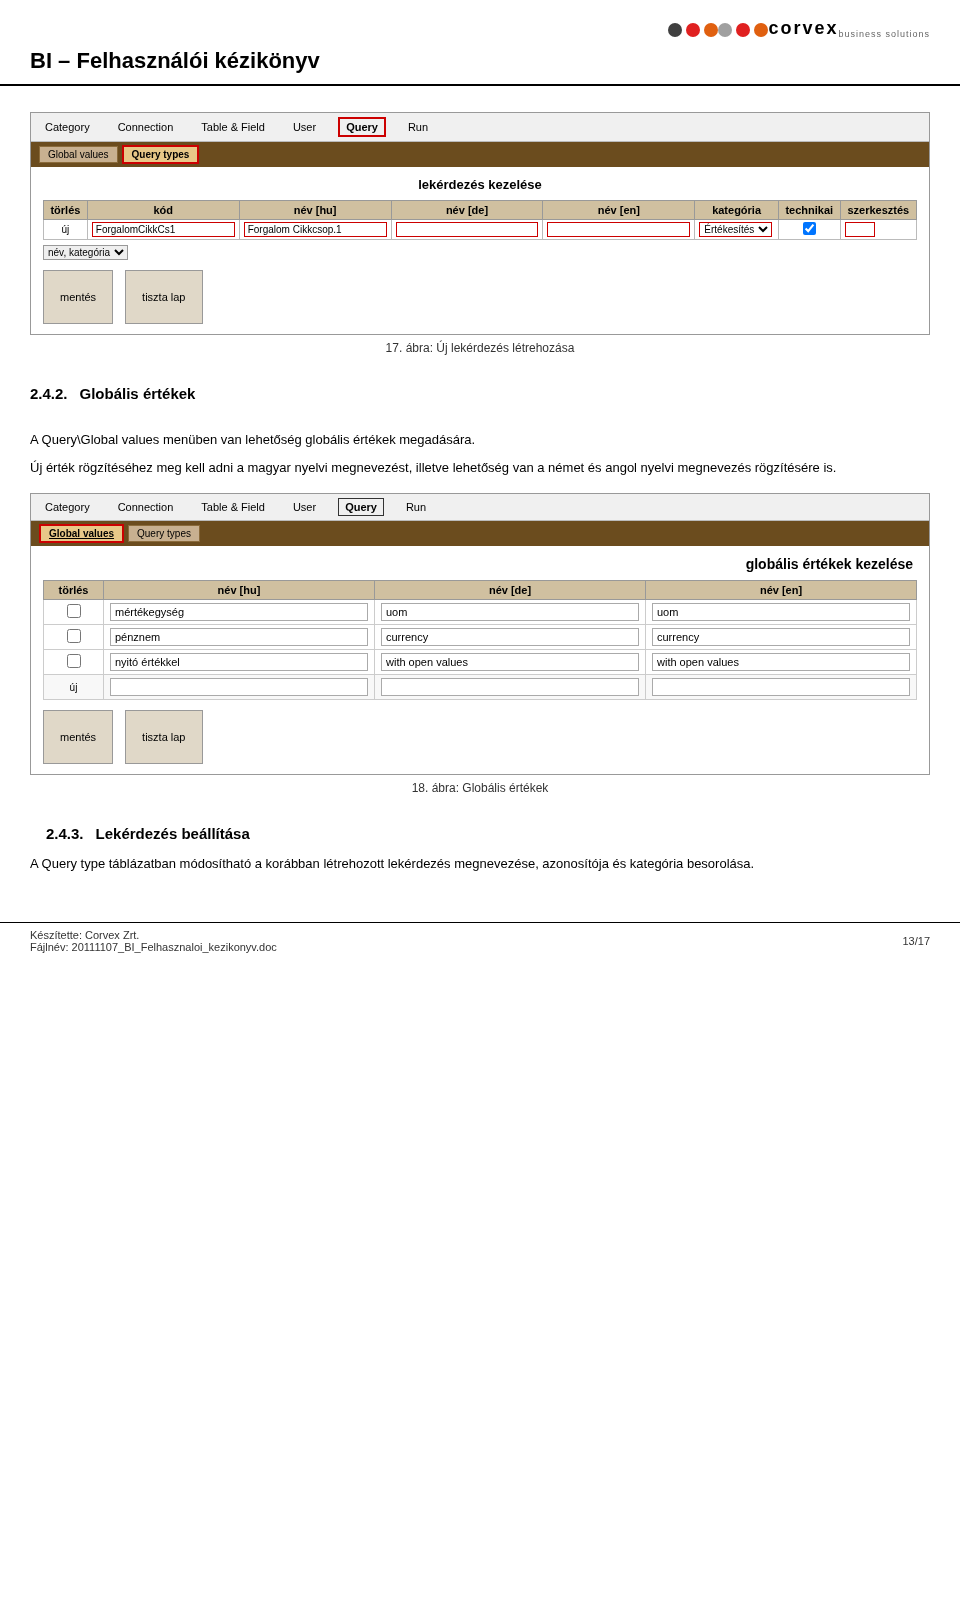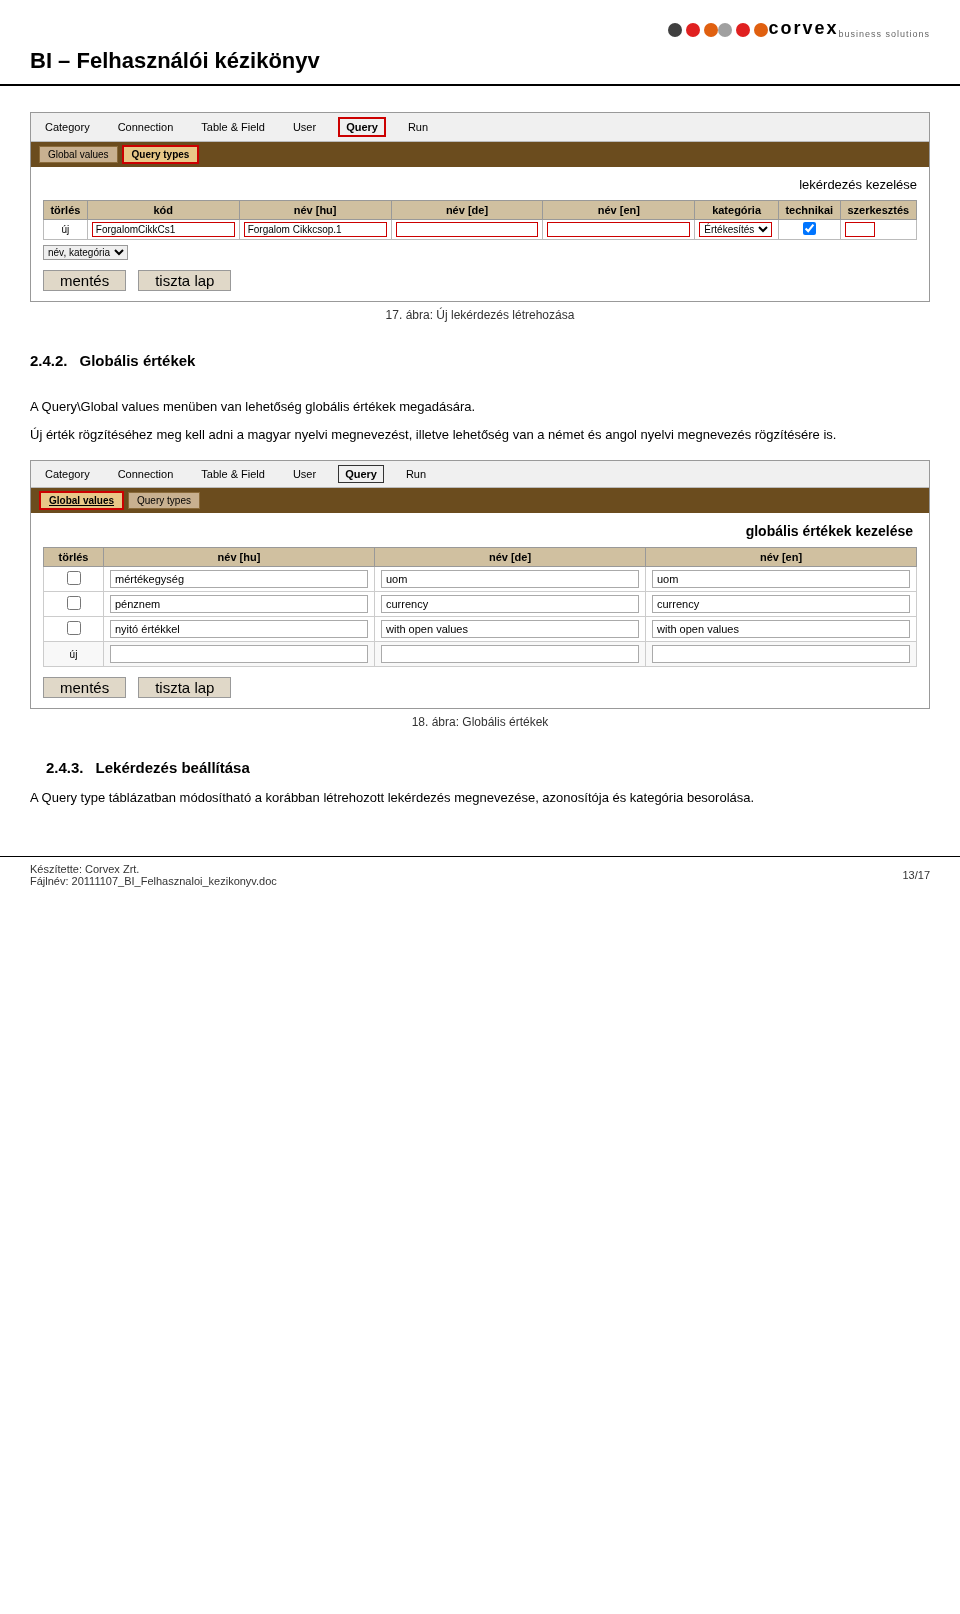--- a/index.html
+++ b/index.html
@@ -86,22 +86,22 @@
       border: 2px solid #cc0000;
       font-weight: bold;
     }
 
     
     .app-content {
       background: #fff;
       padding: 10px 12px;
     }
     .app-section-title {
-      text-align: right;
-      font-weight: normal;
+      text-align: center;
+      font-weight: bold;
       font-size: 13px;
       margin-bottom: 8px;
     }
 
     
     .data-table {
       width: 100%;
       border-collapse: collapse;
       font-size: 11px;
     }
@@ -155,22 +155,22 @@
 
     
     .bottom-buttons {
       margin-top: 10px;
       display: flex;
       gap: 12px;
     }
     .btn-main {
       background: #e0d8c8;
       border: 1px solid #999;
-      font-size: 15px;
-      padding: 1px 16px;
+      font-size: 11px;
+      padding: 20px 16px;
       cursor: pointer;
     }
 
     
     .figure-caption {
       text-align: center;
       font-size: 12px;
       color: #333;
       margin: 4px 0 14px 0;
     }

